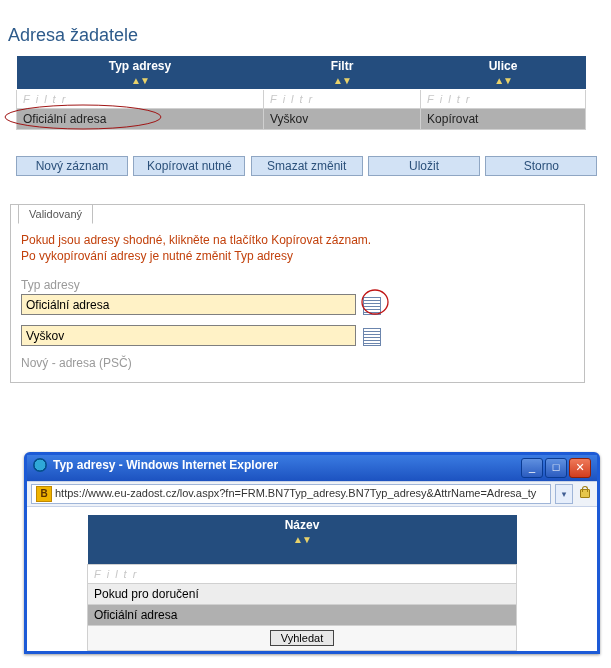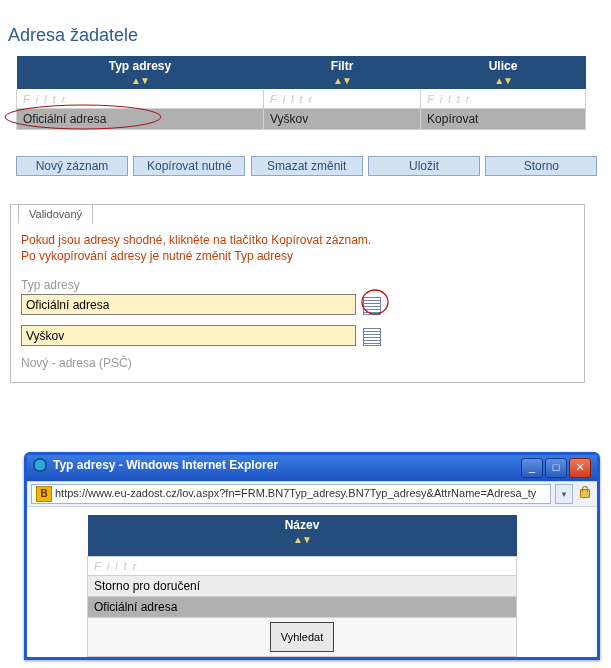--- a/index.html
+++ b/index.html
@@ -221,37 +221,37 @@
     content:''; position:absolute; left:5px; top:0; width:4px; height:5px;
     border:1px solid #a07e12; border-bottom:none; border-radius:3px 3px 0 0;
   }
   .popup-body { padding: 8px 20px 0 60px; }
   .lov {
     border-collapse: collapse;
     width: 430px;
   }
   .lov th {
     background: #244d7e; color:#fff; text-align:center;
-    padding: 3px 0 10px; font-size:12px;
+    padding: 3px 0 18px; font-size:12px;
   }
   .lov .filt td {
     background:#fff; color:#c8c8c8; font-style:italic; letter-spacing:6px;
     font-size:11px; padding:3px 6px; border:1px solid #d0d0d0;
   }
   .lov .opt td {
     padding:3px 6px; border:1px solid #d0d0d0; font-size:12px; cursor:pointer;
   }
   .lov .opt:nth-child(odd) td { background:#ededed; }
   .lov .opt:nth-child(even) td { background:#b0b0b0; }
   .lov .actions td {
     text-align:center; padding:4px 0; border:1px solid #d0d0d0;
     background:#f7f7f7;
   }
   .ibtn {
-    border:1px solid #444; background:#e8e8e8; padding:8px 10px;
+    border:1px solid #444; background:#e8e8e8; padding:1px 10px;
     font-size:11px; cursor:pointer;
   }
   
   svg { overflow: visible; }
 </style>
 </head>
 <body>
 
 <div class="page-title">Adresa žadatele</div>
 
@@ -343,21 +343,21 @@
       <tbody>
           <tr>
             <th>
         <span>Název</span><br><span class="sort">▲▼</span>
       </th>
           </tr>
       <tr class="filt">
             <td>Filtr</td>
           </tr>
       <tr class="opt">
-            <td>Storno pro doručení</td>
+            <td>Pokud pro doručení</td>
           </tr>
       <tr class="opt">
             <td>Oficiální adresa</td>
           </tr>
       <tr class="actions">
             <td>
         <button class="ibtn">Vyhledat</button>
       </td>
           </tr>
     </tbody>

